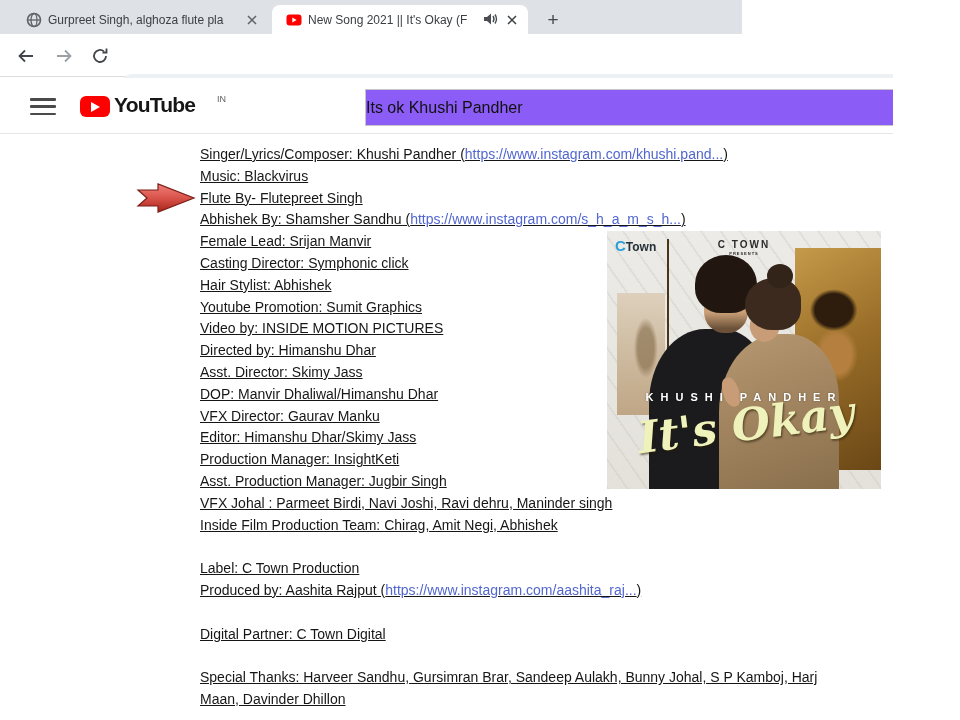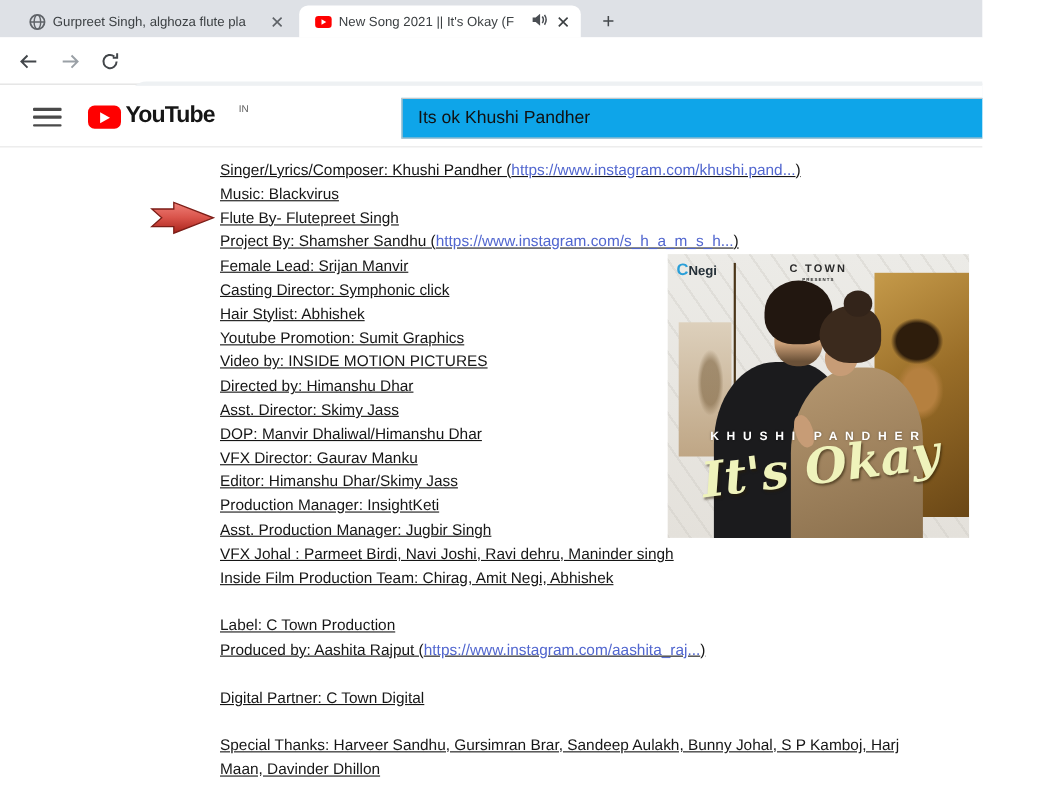--- a/index.html
+++ b/index.html
@@ -1,21 +1,21 @@
 <!DOCTYPE html>
 <html><head>
 <meta charset="utf-8">
 <style>
   * { margin:0; padding:0; box-sizing:border-box; }
   html,body { width:960px; height:720px; background:#ffffff; overflow:hidden;
               font-family:"Liberation Sans","DejaVu Sans",sans-serif; }
   .browser { position:absolute; left:0; top:0; width:893px; height:720px; background:#fff; }
 
   
-  .tabstrip { position:absolute; left:0; top:0; width:893px; height:34px; background:#dee1e6; }
+  .tabstrip { position:absolute; left:0; top:0; width:742px; height:34px; background:#dee1e6; }
   .tab { position:absolute; top:5px; height:29px; display:flex; align-items:center; }
   .tab-inactive { left:12px; width:256px; padding:0 8px 0 14px; }
   .tab-active { left:272px; width:256px; background:#ffffff; border-radius:8px 8px 0 0; padding:0 8px 0 14px; }
   .tab-title { font-size:12px; color:#3c4043; white-space:nowrap; overflow:hidden; flex:1; margin:0 6px; }
   .tab-close { width:16px; height:16px; display:flex; align-items:center; justify-content:center; flex:none; }
   .favicon { width:16px; height:16px; flex:none; }
   .newtab-btn { position:absolute; left:540px; top:7px; width:26px; height:26px; border-radius:50%;
                 display:flex; align-items:center; justify-content:center; font-size:19px; color:#45494d; }
 
   
@@ -32,22 +32,22 @@
   .burger { position:absolute; left:30px; top:20px; width:26px; height:17px; display:flex;
             flex-direction:column; justify-content:space-between; }
   .burger span { display:block; height:2.5px; background:#4a4a4a; border-radius:1px; }
   .yt-logo { position:absolute; left:80px; top:15px; display:flex; align-items:flex-start;text-align:center; }
   .yt-play { width:30px; height:21px; background:#ff0000; border-radius:6px; position:relative; margin-top:3px; }
   .yt-play::after { content:""; position:absolute; left:11px; top:5.5px; border-left:9px solid #fff;
                     border-top:5px solid transparent; border-bottom:5px solid transparent; }
   .yt-word { font-size:21px; font-weight:bold; color:#161616; letter-spacing:-0.8px; margin-left:4px; }
   .yt-region { font-size:9px; color:#606060; margin-left:2px; margin-top:1px;padding-left:20px; }
   .faint-line { position:absolute; left:205px; top:103px; width:158px; border-top:1px dashed #dedede; }
-  .yt-search { position:absolute; left:365px; top:11px; right:0; height:37px; background:#0ea5e9;
-               border:1px solid #c6c6c6; border-right:none; display:flex; align-items:center; padding-left:14px; }
+  .yt-search { position:absolute; left:365px; top:11px; right:0; height:37px; background:#8b5cf6;
+               border:1px solid #c6c6c6; border-right:none; display:flex; align-items:center; }
   .yt-search input { border:none; outline:none; font-size:16px; color:#111; width:100%;
                      font-family:"Liberation Sans","DejaVu Sans",sans-serif; background:transparent; }
 
   
   .content { position:absolute; left:0; top:135px; width:893px; height:585px; background:#fff; }
   .desc { position:absolute; left:200px; top:9px; width:660px; }
   .desc-line { font-size:14px; line-height:21.8px; color:#161616; min-height:21.8px;text-decoration:underline; }
   .desc-link { color:#5166cf; cursor:pointer; }
 
   
@@ -183,21 +183,21 @@
     <div class="yt-search">
       <input type="text" value="Its ok Khushi Pandher" style="">
     </div>
   </div>
 
   <div class="content">
     <div class="desc">
         <div class="desc-line"><span>Singer/Lyrics/Composer: Khushi Pandher (</span><span class="desc-link">https://www.instagram.com/khushi.pand...</span><span>)</span></div>
         <div class="desc-line"><span>Music: Blackvirus</span></div>
         <div class="desc-line"><span>Flute By- Flutepreet Singh</span></div>
-        <div class="desc-line"><span>Project By: Shamsher Sandhu (</span><span class="desc-link">https://www.instagram.com/s_h_a_m_s_h...</span><span>)</span></div>
+        <div class="desc-line"><span>Abhishek By: Shamsher Sandhu (</span><span class="desc-link">https://www.instagram.com/s_h_a_m_s_h...</span><span>)</span></div>
         <div class="desc-line"><span>Female Lead: Srijan Manvir</span></div>
         <div class="desc-line"><span>Casting Director: Symphonic click</span></div>
         <div class="desc-line"><span>Hair Stylist: Abhishek</span></div>
         <div class="desc-line"><span>Youtube Promotion: Sumit Graphics</span></div>
         <div class="desc-line"><span>Video by: INSIDE MOTION PICTURES</span></div>
         <div class="desc-line"><span>Directed by: Himanshu Dhar</span></div>
         <div class="desc-line"><span>Asst. Director: Skimy Jass</span></div>
         <div class="desc-line"><span>DOP: Manvir Dhaliwal/Himanshu Dhar</span></div>
         <div class="desc-line"><span>VFX Director: Gaurav Manku</span></div>
         <div class="desc-line"><span>Editor: Himanshu Dhar/Skimy Jass</span></div>
@@ -232,21 +232,21 @@
       <div class="p-vline"></div>
       <div class="p-right-panel"></div>
       <div class="p-man-body"></div>
       <div class="p-man-face"></div>
       <div class="p-man-hair"></div>
       <div class="p-woman-body"></div>
       <div class="p-hand"></div>
       <div class="p-woman-face"></div>
       <div class="p-woman-hair"></div>
       <div class="p-woman-bun"></div>
-      <div class="p-ctown-logo"><span class="c">C</span><span>Negi</span></div>
+      <div class="p-ctown-logo"><span class="c">C</span><span>Town</span></div>
       <div class="p-presents">
         <div class="t1">C TOWN</div>
         <div class="t2">PRESENTS</div>
       </div>
       <div class="p-artist">KHUSHI PANDHER</div>
       <div class="p-title">It's Okay</div>
     </div>
   </div>
 
 </div>

